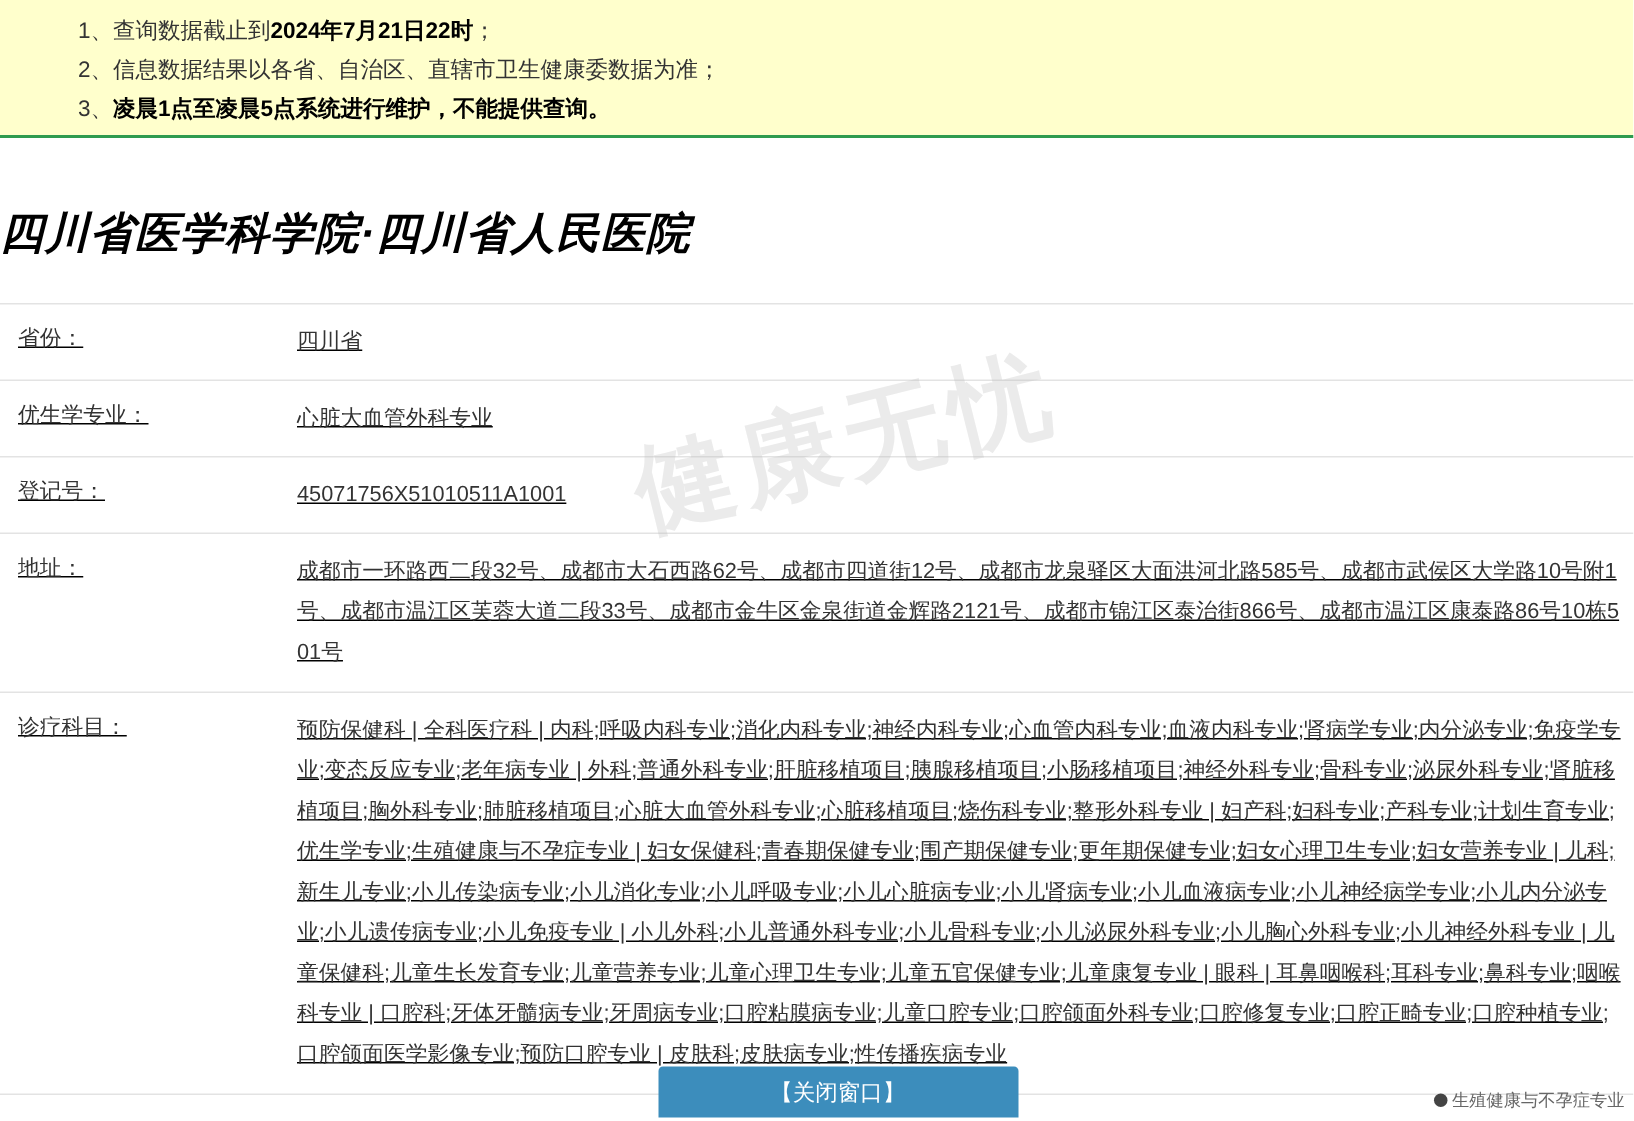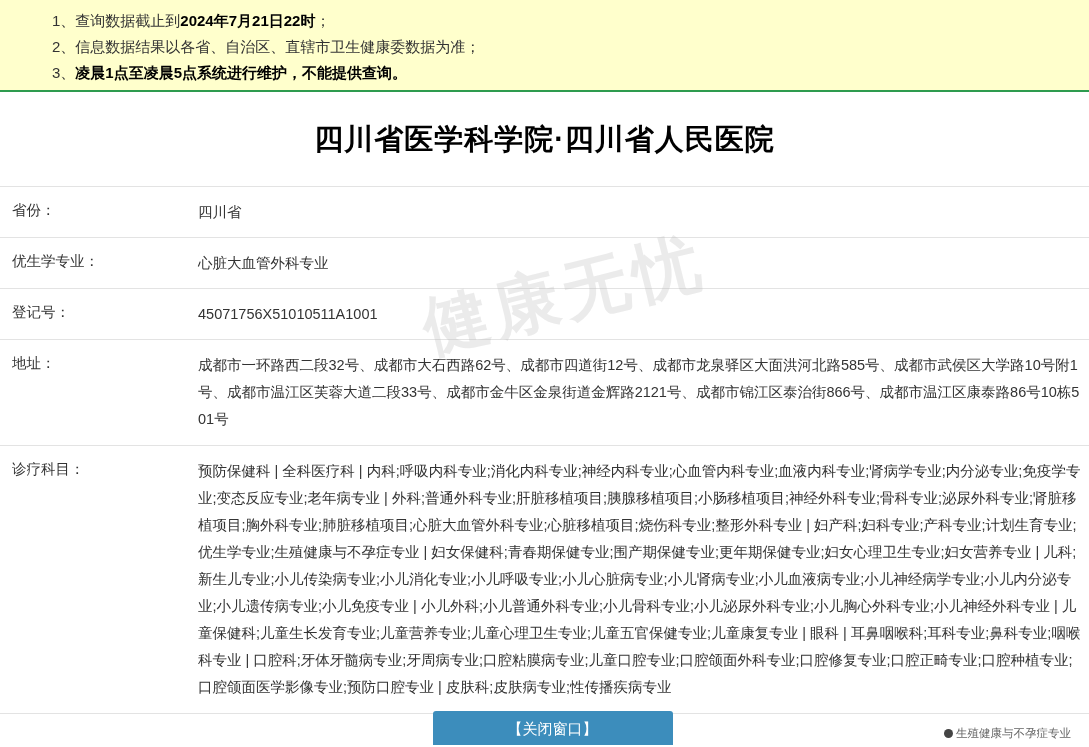--- a/index.html
+++ b/index.html
@@ -29,39 +29,41 @@
     font-size: 15px;
     color: #333333;
     line-height: 26px;
     padding-left: 52px;
     white-space: nowrap;
   }
   .notice-line b { font-weight: bold; color: #000; }
 
   
   .title-wrap {
-    text-align: center;
-    padding: 28px 0 26px 0;
+    text-align: left;
+    padding: 44px 0 26px 0;
+    font-style: italic;
   }
   .title {
     font-size: 29px;
     font-weight: bold;
     color: #000;
     letter-spacing: 1px;
   }
 
   
   .table {
     width: 1089px;
     border-top: 1px solid #e3e3e3;
   }
   .row {
     display: flex;
     border-bottom: 1px solid #e3e3e3;
     min-height: 44px;
+    text-decoration: underline;
   }
   .cell-label {
     width: 190px;
     flex: 0 0 190px;
     padding: 12px 0 12px 12px;
     font-size: 14.5px;
     color: #333;
     line-height: 22px;
   }
   .cell-value {
@@ -85,21 +87,21 @@
     letter-spacing: 6px;
     transform: rotate(-14deg);
     pointer-events: none;
     user-select: none;
     white-space: nowrap;
   }
 
   
   .footer {
     position: absolute;
-    left: 0; right: 12px; bottom: 0;
+    left: 0; right: 0; bottom: 0;
     height: 36px;
     margin-left: 28px;
   }
   .close-btn {
     position: absolute;
     left: 50%;
     transform: translateX(-50%);
     bottom: 2px;
     width: 240px;
     height: 34px;

